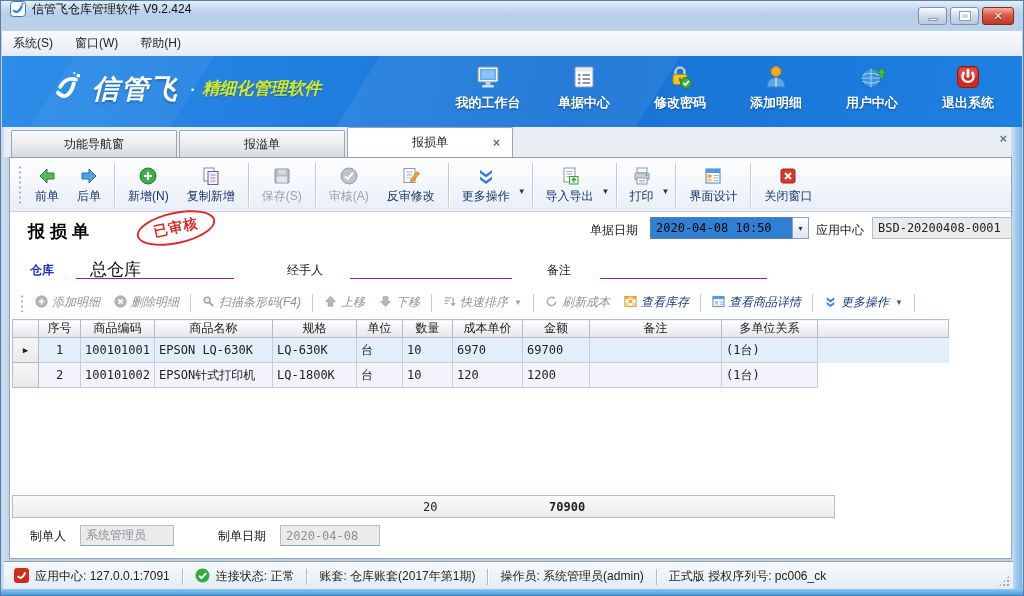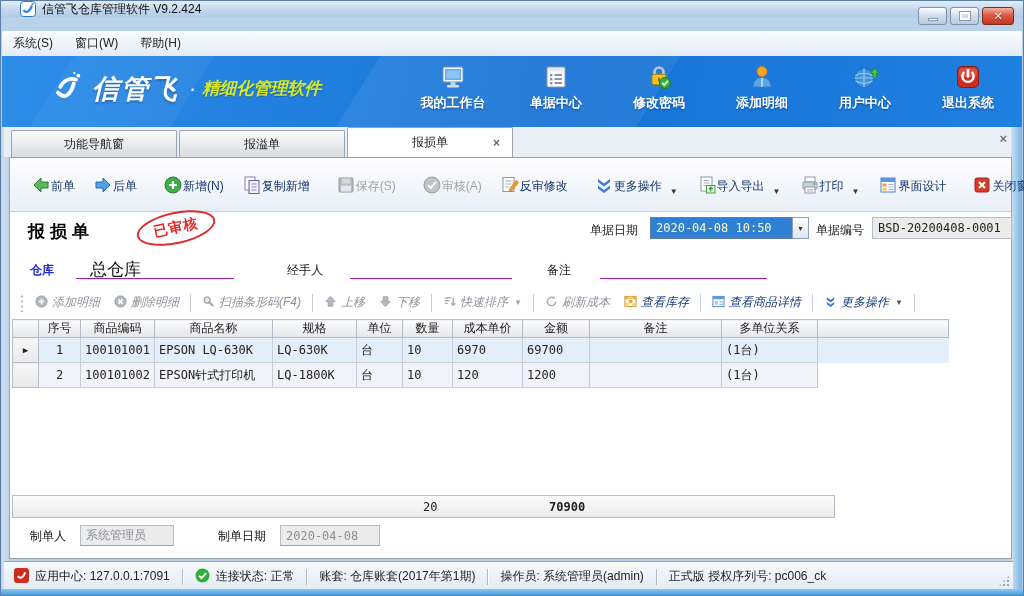--- a/index.html
+++ b/index.html
@@ -7,21 +7,21 @@
   body {
     font-family: "Liberation Sans", "DejaVu Sans", sans-serif;
     font-size: 12px; color:#222; overflow:hidden; position:relative;
     background:#b9d2ea;
   }
   .app { position:absolute; inset:0; border:1px solid #5a7ea8; }
 
   
   .titlebar { position:absolute; top:0; left:0; right:0; height:16px;
     background:linear-gradient(#e3eef9,#c2d7ee 55%,#b2cbe7);
-    display:flex; align-items:center; padding-left:19px; }
+    display:flex; align-items:center; padding-left:9px; }
   .titlebar .app-icon { width:16px; height:16px; margin-right:6px; }
   .title-text { font-size:12px; color:#111; }
   .win-controls { position:absolute; right:9px; top:6px; display:flex; gap:3px; }
   .wbtn { width:29px; height:18px; border:1px solid #7e90ac; border-radius:3px;
     background:linear-gradient(#ffffff,#d3deee 45%,#b9c9df);
     display:flex; align-items:center; justify-content:center; cursor:default; }
   .wbtn.close { width:32px; background:linear-gradient(#f4b0a0,#dd5b44 45%,#c03722); border-color:#7e2c1e; }
   .g-min { width:10px; height:3px; background:#fff; border:1px solid #8a9cb4; margin-top:6px; }
   .g-max { width:10px; height:8px; border:2px solid #fff; outline:1px solid #8a9cb4; }
   .g-close { color:#fff; font-weight:bold; font-size:11px; line-height:1; text-shadow:0 1px 1px #70190e; }
@@ -37,21 +37,21 @@
   .banner::before { content:""; position:absolute; left:34%; top:-30px; width:300px; height:160px;
     background:rgba(255,255,255,.07); transform:skewX(-32deg); }
   .banner::after { content:""; position:absolute; left:4%; top:-30px; width:140px; height:160px;
     background:rgba(255,255,255,.05); transform:skewX(-32deg); }
   .brand { position:absolute; left:48px; top:14px; display:flex; align-items:center; }
   .brand-name { color:#fff; font-size:27px; font-weight:bold; font-style:italic; margin-left:8px;
     letter-spacing:2px; text-shadow:0 2px 2px rgba(0,40,90,.35); }
   .brand-sep { color:#fff; font-size:22px; margin:0 6px 0 10px; }
   .brand-slogan { color:#d9ea25; font-size:17px; font-weight:bold; font-style:italic;
     text-shadow:0 1px 1px rgba(0,40,90,.4); }
-  .banner-actions { position:absolute; right:16px; top:8px; display:flex; gap:27px; }
+  .banner-actions { position:absolute; right:16px; top:8px; display:flex; gap:20px; }
   .baction { display:flex; flex-direction:column; align-items:center; width:76px; cursor:pointer; }
   .baction svg { display:block; }
   .baction-label { color:#fff; font-weight:bold; font-size:13px; margin-top:4px; white-space:nowrap;
     text-shadow:0 1px 2px rgba(0,30,80,.5); }
 
   
   .tabstrip { position:absolute; top:126px; left:3px; right:12px; height:30px;
     background:#e9eef4; }
   .tab { position:absolute; bottom:0; height:27px; width:166px;
     border:1px solid #99a4b2; border-bottom:none; border-radius:2px 2px 0 0;
@@ -65,36 +65,36 @@
   .panel { position:absolute; top:156px; left:8px; width:1003px; height:402px;
     background:#fff; border:1px solid #96a4b4; border-top-color:#8fa0b0; }
 
   
   .toolbar { position:absolute; top:0; left:0; right:0; height:54px;
     background:linear-gradient(#fefefe,#e9eff7); border-bottom:1px solid #c9d3df;
     display:flex; align-items:center; padding-left:4px; }
   .grip { width:4px; height:40px; margin:0 4px;
     background-image:radial-gradient(circle,#9fafc0 1px,transparent 1.2px); background-size:4px 5px; }
   .tbtn-wrap { display:flex; align-items:center; padding:0 2px; cursor:pointer; }
-  .tbtn { display:flex; flex-direction:row; align-items:center; padding:3px 7px 2px; border-radius:3px; }
+  .tbtn { display:flex; flex-direction:column; align-items:center; padding:3px 7px 2px; border-radius:3px; }
   .tbtn .ticon { height:21px; display:flex; align-items:center; }
   .tbtn .tlabel { margin-top:2px; color:#15356e; white-space:nowrap; }
   .tbtn-wrap.disabled .tlabel { color:#9aa2ac; }
   .tcaret { font-size:8px; color:#333; margin-left:1px; margin-top:14px; }
   .tsep { width:1px; height:44px; background:#c4cedb; box-shadow:1px 0 0 #fff; margin:0 4px; }
 
   
   .doc-title { position:absolute; left:18px; top:62px; font-size:17px; font-weight:bold; letter-spacing:5px; color:#000; }
   .stamp { position:absolute; left:126px; top:54px; width:80px; height:32px;
     border:2px solid #e02a2a; border-radius:50%; transform:rotate(-12deg);
     display:flex; align-items:center; justify-content:center;
     color:#e02a2a; font-weight:bold; font-size:14px; letter-spacing:1px; }
   .flabel { position:absolute; color:#1a1a1a; white-space:nowrap; }
   .date-field { position:absolute; left:640px; top:59px; width:152px; height:22px;
-    background:#2f80d4; border:1px solid #5f7ea4; color:#fef9c3;
+    background:#2f80d4; border:1px solid #5f7ea4; color:#000000;
     font-family:"DejaVu Sans Mono", monospace; font-size:12px;
     display:flex; align-items:center; padding-left:5px; }
   .combo-btn { position:absolute; left:782px; top:59px; width:17px; height:22px;
     border:1px solid #8fa0b4; background:linear-gradient(#fdfdfd,#dfe6ef);
     font-size:7px; color:#333; display:flex; align-items:center; justify-content:center; cursor:pointer; }
   .ro-field { position:absolute; background:#ebebeb; border:1px solid #b4bcc6;
     font-family:"DejaVu Sans Mono", monospace; font-size:12px; color:#222;
     display:flex; align-items:center; padding-left:5px; }
   .no-field { left:862px; top:59px; width:140px; height:22px; }
 
@@ -452,21 +452,21 @@
         </div>
     </div>
 
     <div class="doc-title">报损单</div>
     <div class="stamp">已审核</div>
     <span class="flabel" style="left:580px; top:64px">单据日期</span>
     <div class="date-field">2020-04-08 10:50</div>
     <div class="combo-btn">
         <span>▼</span>
       </div>
-    <span class="flabel" style="left:806px; top:64px">单据编号</span>
+    <span class="flabel" style="left:806px; top:64px">应用中心</span>
     <div class="ro-field no-field">BSD-20200408-0001</div>
 
     <span class="flabel wh-label" style="left:20px; top:104px">仓库</span>
     <div class="u-field" style="left:66px; top:100px; width:158px">总仓库</div>
     <span class="flabel" style="left:277px; top:104px">经手人</span>
     <div class="u-field" style="left:340px; top:100px; width:162px"></div>
     <span class="flabel" style="left:537px; top:104px">备注</span>
     <div class="u-field" style="left:590px; top:100px; width:167px"></div>
 
     <div class="dtoolbar">

